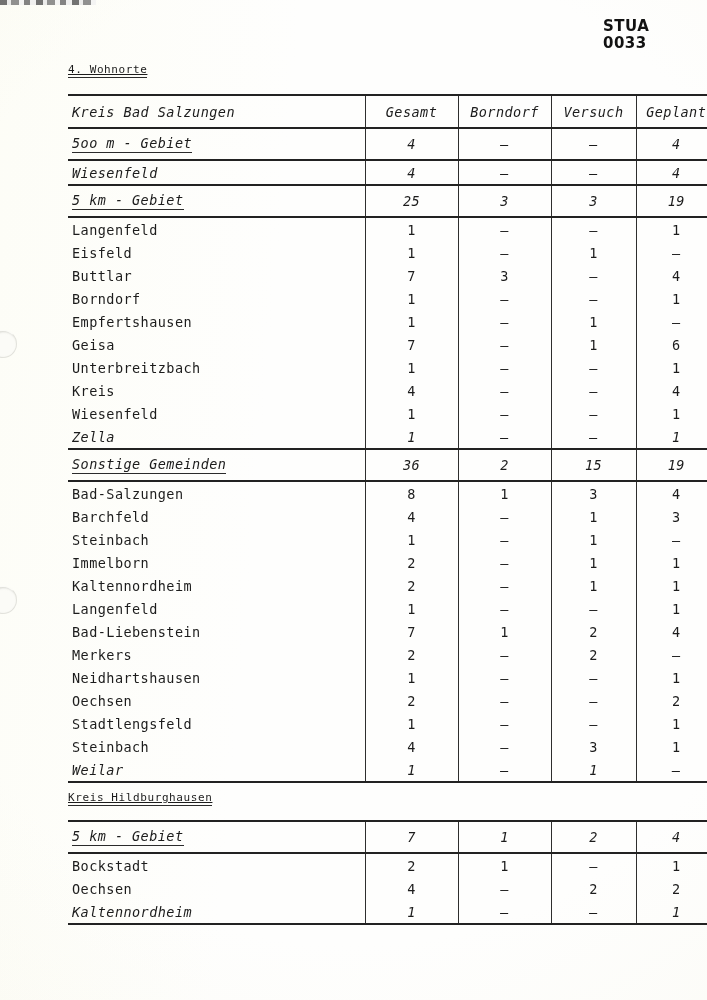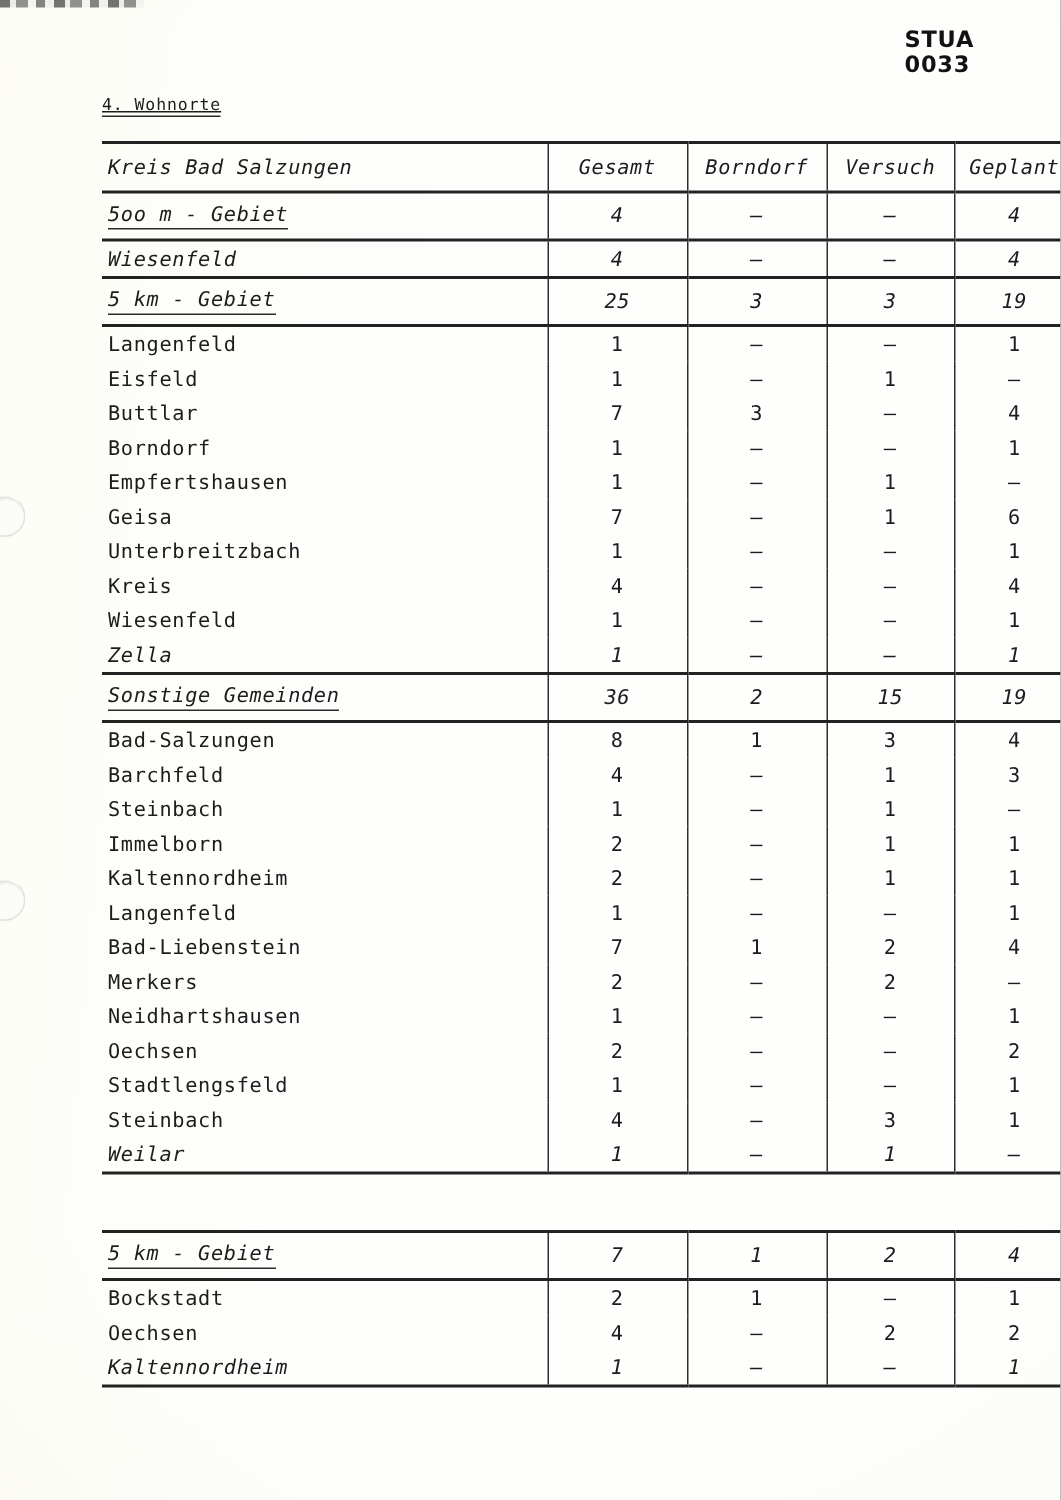--- a/index.html
+++ b/index.html
@@ -148,20 +148,21 @@
   <div class="punch-hole" style="top:330px;"></div>
   <div class="punch-hole" style="top:586px;"></div>
 
   <div id="archive-stamp">
     <div>STUA</div>
     <div>0033</div>
   </div>
 
   <div class="doc-heading" id="section-title">4. Wohnorte</div>
 
+  <div class="doc-heading" id="kreis2-title">Kreis Hildburghausen</div>
 
   <table class="scan-table" id="table-salzungen">
     <colgroup>
       <col class="c-name">
         <col class="c-num">
         <col class="c-num">
         <col class="c-num3">
         <col class="c-num4">
     </colgroup>
     <tbody>

